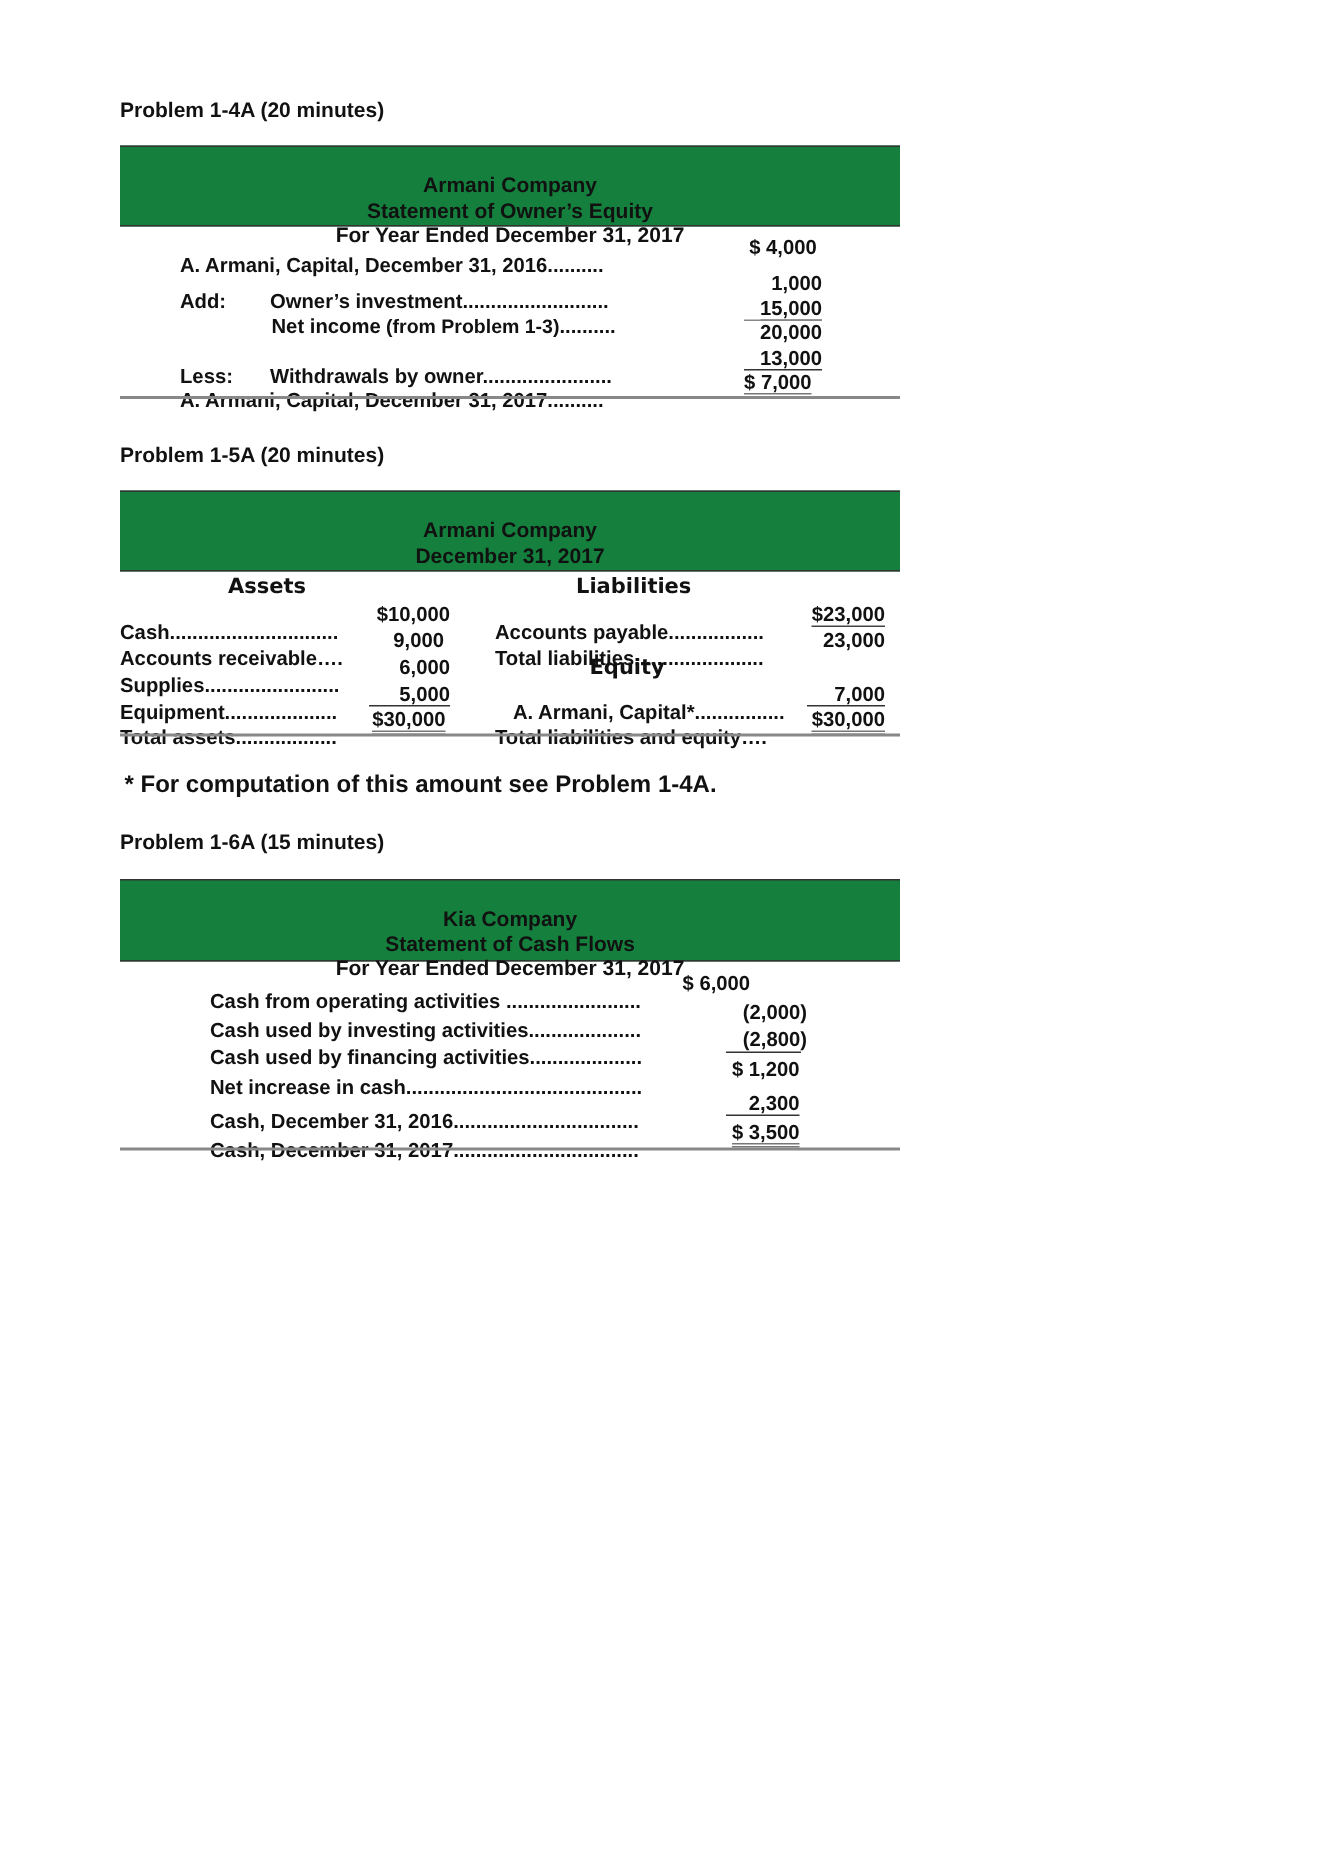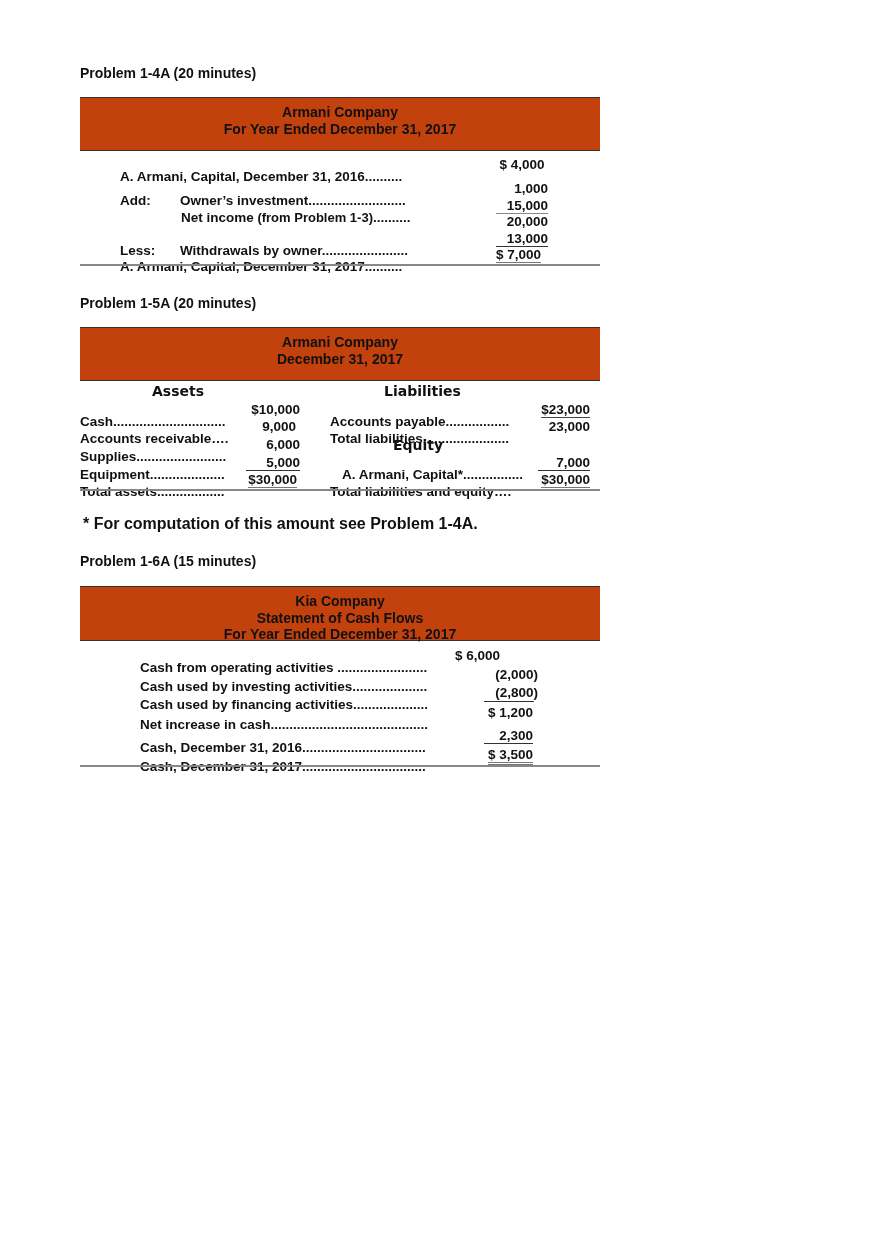--- a/index.html
+++ b/index.html
@@ -4,41 +4,42 @@
 <style>
   html, body { margin: 0; padding: 0; background: #ffffff; }
   body {
     width: 880px; height: 1247px; position: relative; overflow: hidden;
     font-family: "Liberation Sans", sans-serif; font-weight: bold; color: #111;
   }
   .abs { position: absolute; }
   .prob-title { font-size: 14px; left: 80px; }
   .header-band {
     position: absolute; left: 80px; width: 520px;
-    background: #c2410c; border-top: 1.5px solid #333; border-bottom: 1.5px solid #333;
+    background: #15803d; border-top: 1.5px solid #333; border-bottom: 1.5px solid #333;
     text-align: center; font-size: 14px; line-height: 16.5px; box-sizing: border-box;
-    padding-top: 6px;
+    padding-top: 17px;
   }
   .bottom-rule { position: absolute; left: 80px; width: 520px; height: 0; border-top: 2px solid #888; }
   .row { position: absolute; font-size: 13.5px; white-space: nowrap; line-height: 16px; margin-top: 12px; }
   .num { position: absolute; font-size: 13.5px; text-align: right; white-space: nowrap; line-height: 16px; }
   .u { border-bottom: 1.3px solid #444; }
   .u2 { border-bottom: 3px double #777; }
   .uline { position: absolute; height: 0; border-top: 1.5px solid #555; }
   .small { font-size: 13px; }
   .sec-head { position: absolute; font-family: "DejaVu Sans", sans-serif; font-weight: 900; font-size: 14px; }
   .foot { position: absolute; font-size: 16px; left: 83px; }
 </style>
 </head>
 <body>
 
 <div class="abs prob-title" style="top:65px;">Problem 1-4A (20 minutes)</div>
 
 <div class="header-band" style="top:97px; height:54px;">
   <div>Armani Company</div>
+  <div>Statement of Owner’s Equity</div>
   <div>For Year Ended December 31, 2017</div>
 </div>
 
 <div class="row" style="top:157px; left:120px;">A. Armani, Capital, December 31, 2016..........</div>
 <div class="num" style="top:157px; left:480px; width:68px; text-align:center; padding-left:16px; box-sizing:border-box;">$  4,000</div>
 
 <div class="row" style="top:181px; left:120px;">Add:</div>
 <div class="row" style="top:181px; left:180px;">Owner’s investment..........................</div>
 <div class="num" style="top:181px; left:480px; width:68px;">1,000</div>
 

